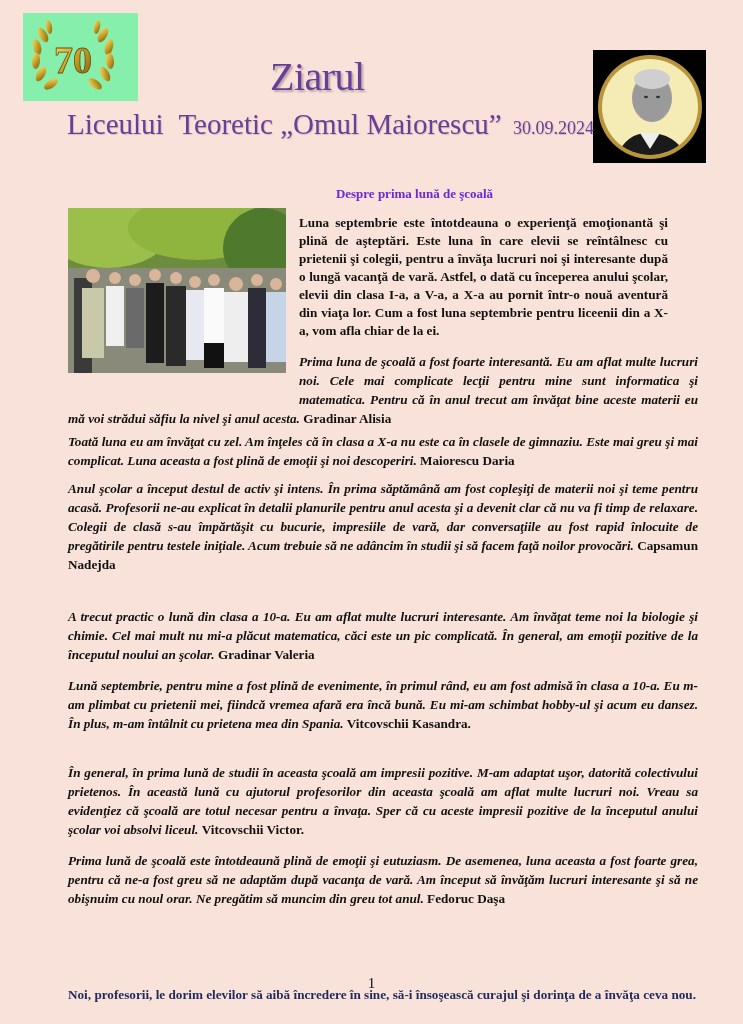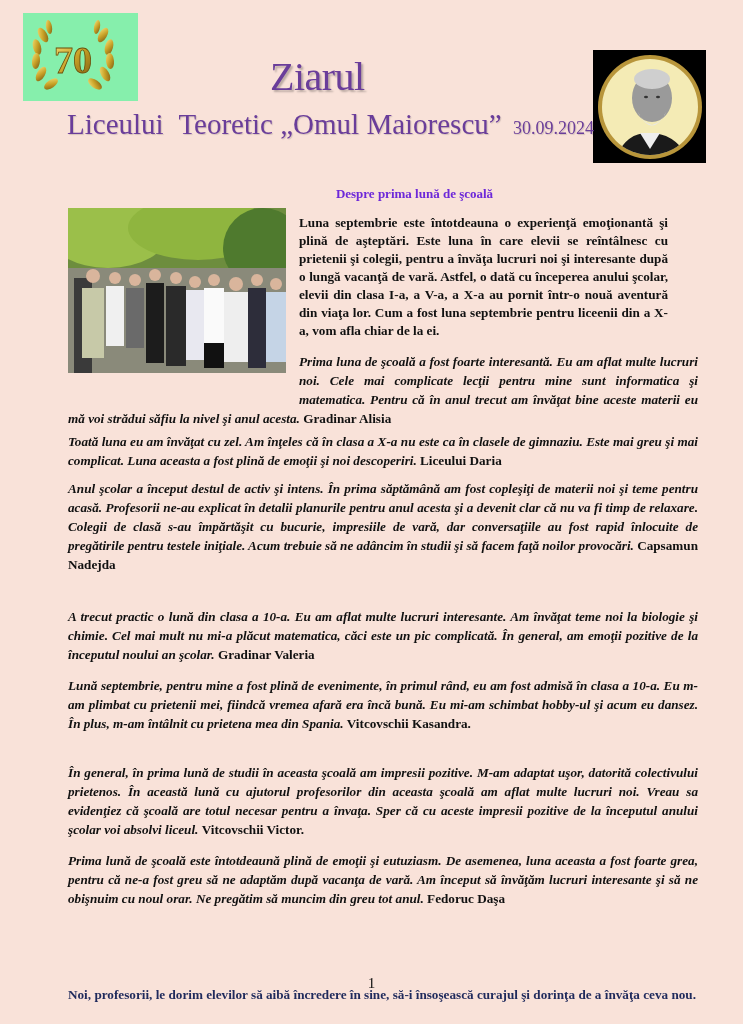--- a/index.html
+++ b/index.html
@@ -180,21 +180,21 @@
 <div class="intro">Luna septembrie este întotdeauna o experienţă emoţionantă şi plină de aşteptări. Este luna în care elevii se reîntâlnesc cu prietenii şi colegii, pentru a învăţa lucruri noi şi interesante după o lungă vacanţă de vară. Astfel, o dată cu începerea anului şcolar, elevii din clasa I-a, a V-a, a X-a au pornit într-o nouă aventură din viaţa lor. Cum a fost luna septembrie pentru liceenii din a X-a, vom afla chiar de la ei.</div>
 
 <div class="para p1">
   <div class="indentblock"></div>
   <span>Prima luna de şcoală a fost foarte interesantă. Eu am aflat multe lucruri noi. Cele mai complicate lecţii pentru mine sunt informatica şi matematica. Pentru că în anul trecut am învăţat bine aceste materii eu mă voi strădui săfiu la nivel şi anul acesta.</span>
   <span class="author">Gradinar Alisia</span>
 </div>
 
 <div class="para p2">
   <span>Toată  luna eu am învăţat cu zel. Am înţeles că în clasa a X-a nu este ca în clasele de gimnaziu. Este mai greu şi mai complicat. Luna aceasta a fost plină de emoţii şi noi descoperiri.</span>
-  <span class="author">Liceului Daria</span>
+  <span class="author">Maiorescu Daria</span>
 </div>
 
 <div class="para p3">
   <span>Anul şcolar a început destul de activ şi intens. În prima săptămână am fost copleşiţi de materii noi şi teme pentru acasă. Profesorii ne-au explicat în detalii planurile pentru anul acesta şi a devenit clar că nu va fi timp de relaxare. Colegii de clasă s-au împărtăşit cu bucurie, impresiile de vară, dar conversaţiile au fost rapid înlocuite de pregătirile  pentru testele iniţiale. Acum trebuie să ne adâncim în studii şi să facem faţă noilor provocări.</span>
   <span class="author">Capsamun Nadejda</span>
 </div>
 
 <div class="para p4">
   <span>A trecut practic o lună din clasa a 10-a. Eu am aflat multe lucruri interesante. Am învăţat teme noi la biologie şi chimie. Cel mai mult nu mi-a plăcut matematica, căci este un pic complicată. În general, am emoţii pozitive de la începutul noului an şcolar.</span>
   <span class="author">Gradinar Valeria</span>

